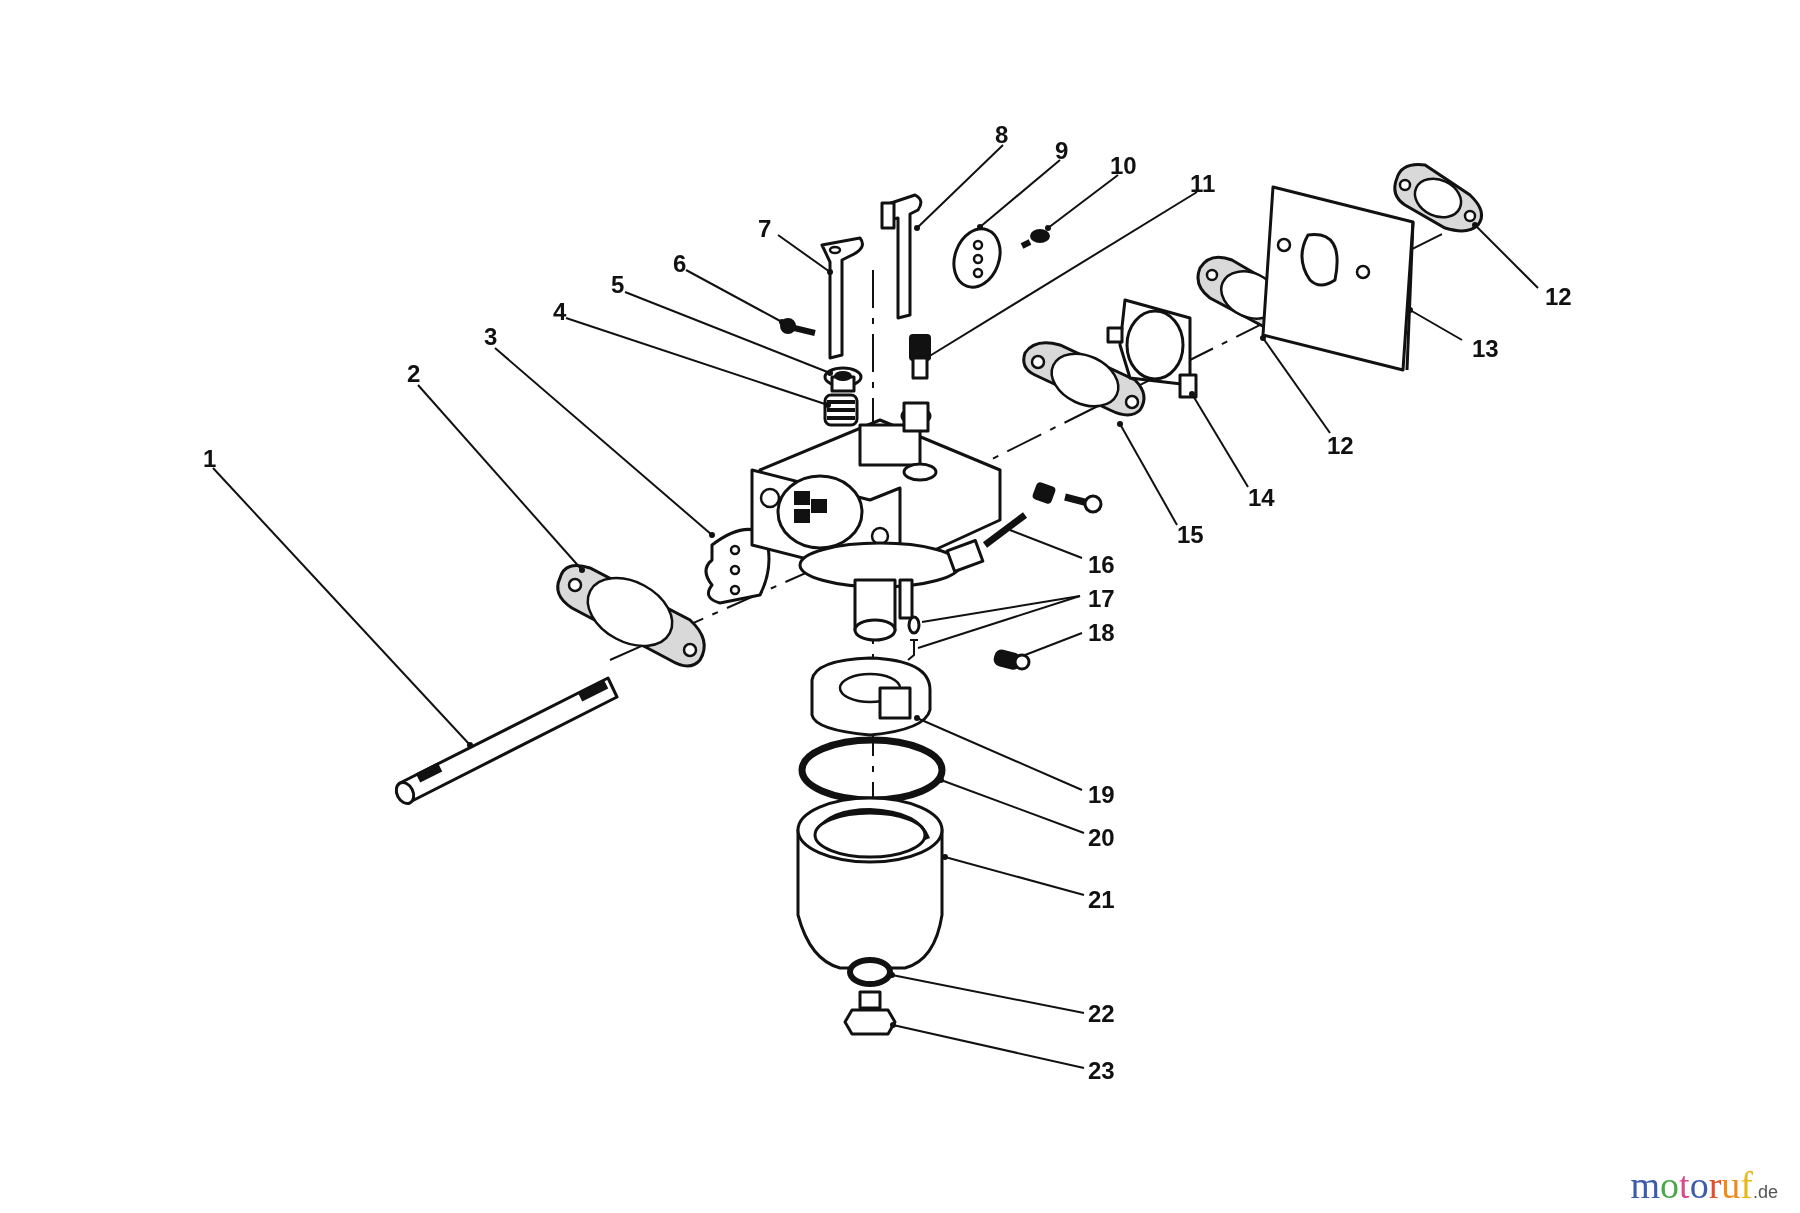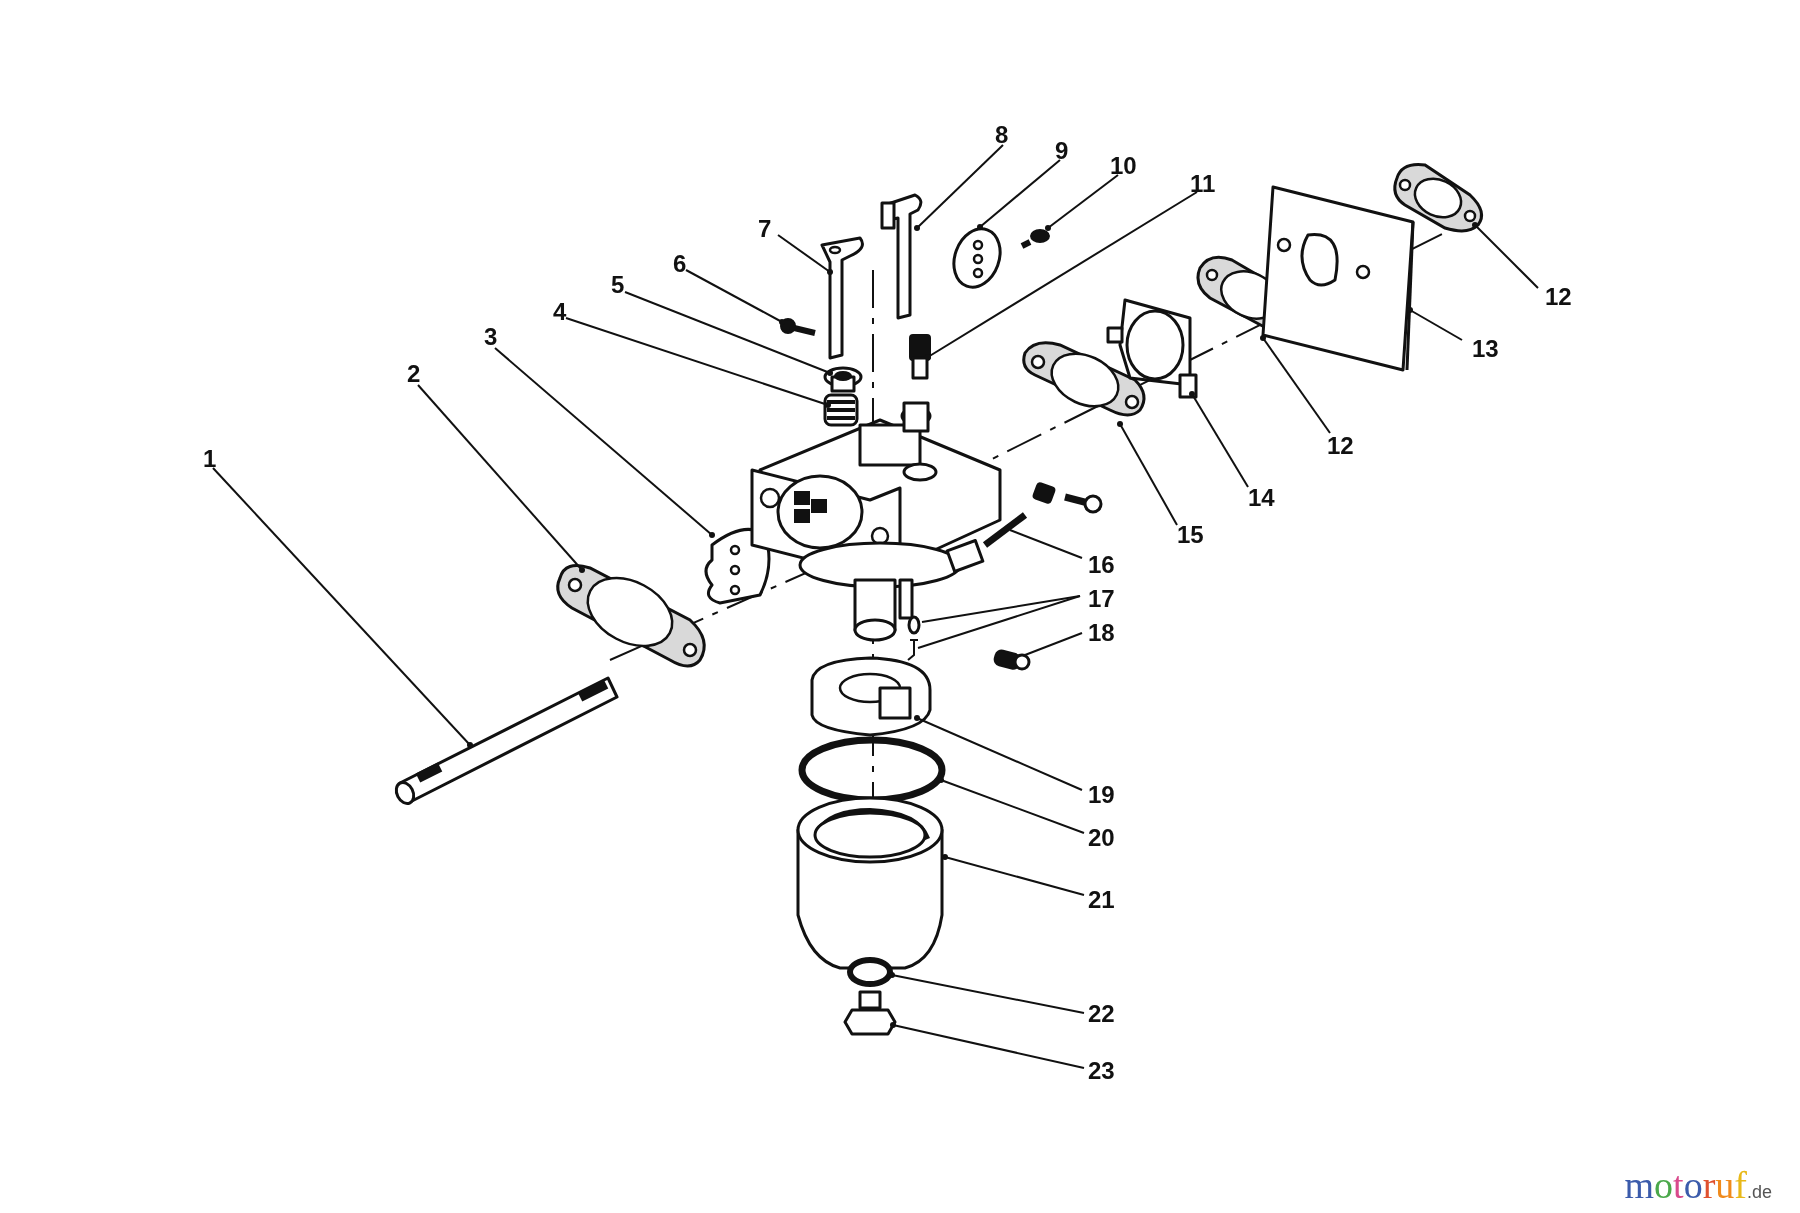--- a/index.html
+++ b/index.html
@@ -6,21 +6,21 @@
   body { width: 1800px; height: 1213px; position: relative; overflow: hidden; font-family: "Liberation Sans", sans-serif; }
   #diagram { position: absolute; left: 0; top: 0; width: 1800px; height: 1213px; }
   .part { fill: #ffffff; stroke: #111111; stroke-width: 3; stroke-linejoin: round; }
   .gasket { fill: #d9d9d9; stroke: #111111; stroke-width: 3; }
   .hole { fill: #ffffff; stroke: #111111; stroke-width: 2.5; }
   .dark { fill: #111111; stroke: #111111; stroke-width: 2; }
   .leader { stroke: #111111; stroke-width: 2; fill: none; }
   .axis { stroke: #111111; stroke-width: 2; fill: none; stroke-dasharray: 38 10 6 10; }
   .label { font-family: "Liberation Sans", sans-serif; font-weight: bold; font-size: 24px; fill: #111111; }
   .dot { fill: #111111; }
-  #watermark { position: absolute; right: 28px; bottom: 6px; font-family: "Liberation Serif", serif; font-size: 38px; letter-spacing: 0px; }
+  #watermark { position: absolute; right: 22px; bottom: 6px; font-family: "Liberation Serif", serif; font-size: 38px; letter-spacing: 0px; }
   #watermark .suffix { font-family: "Liberation Sans", sans-serif; font-size: 18px; color: #555; }
 </style>
 </head>
 <body>
 
 <svg id="diagram" viewBox="0 0 1800 1213" xmlns="http://www.w3.org/2000/svg">
 
   <g>
     <line class="axis" x1="610" y1="660" x2="880" y2="540"></line>
     <line class="axis" x1="950" y1="480" x2="1480" y2="215"></line>

